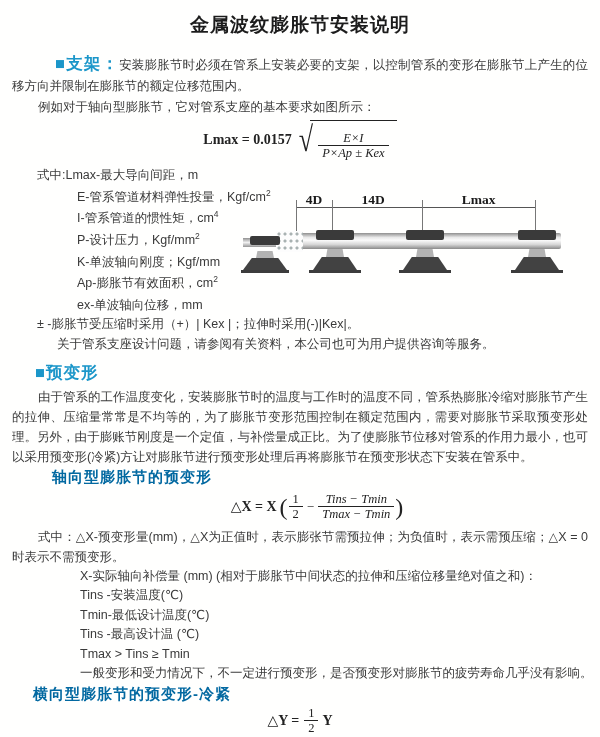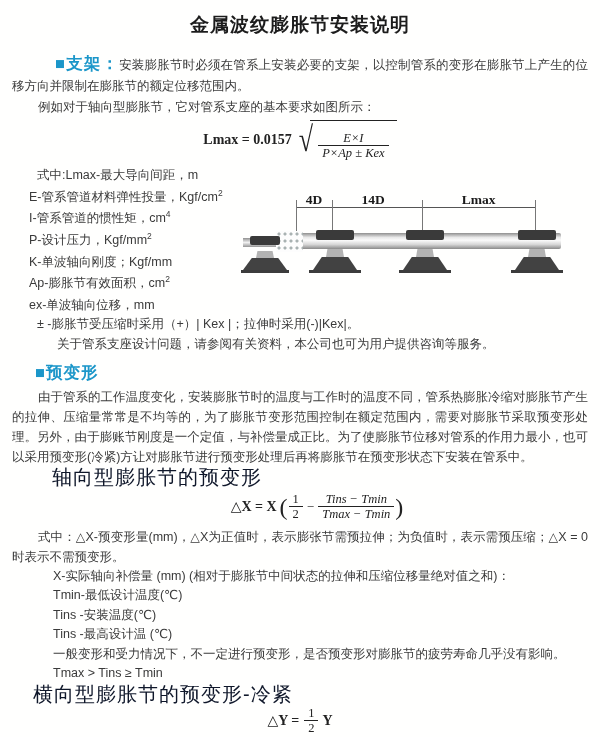--- a/index.html
+++ b/index.html
@@ -28,39 +28,39 @@
   .f-lhs{font-weight:bold;font-size:14px;}
   .sqrt{display:inline-flex;align-items:center;margin-left:7px;}
   .rad{font-size:26px;line-height:20px;transform:scaleY(1.35);margin-right:-3px;font-weight:400;}
   .sqrt-inner{border-top:1.5px solid #222;padding:10px 8px 0;}
   .frac{display:inline-block;text-align:center;vertical-align:middle;line-height:1.15;font-size:12.5px;}
   .frac .fn{display:block;padding:0 4px;border-bottom:1.1px solid #222;}
   .frac .fd{display:block;padding:0 4px;}
   .ital{font-style:italic;}
   
   .defs{margin-top:5px;}
-  .def-line{line-height:17.5px;padding-left:29px;}
+  .def-line{line-height:17.5px;padding-left:77px;}
   .def-line.first{padding-left:37px;}
   .def-line sup{font-size:8.5px;}
   .pm-line{margin:0 12px;line-height:19px;padding-left:25px;}
   .consult-line{margin:0 12px;line-height:20px;padding-left:45px;}
   
   .sec2-head{margin:8px 12px 0 35px;color:#1b96c9;font-size:16.5px;font-weight:bold;letter-spacing:1px;}
   .sec2-para{margin-top:3px;text-indent:26px;line-height:20px;}
-  .sub-head{color:#0f172a;font-size:20px;font-weight:normal;letter-spacing:1px;}
+  .sub-head{color:#0369a1;font-size:15px;font-weight:bold;letter-spacing:1px;}
   .sub-head1{margin:0 0 0 52px;line-height:20px;}
   .sub-head2{margin:0 0 0 33px;line-height:20px;}
   .formula2{height:40px;padding-left:35px;}
   .paren{font-size:24px;font-weight:400;line-height:20px;margin:0 1px;}
   .formula2 .f-lhs{margin-right:2px;}
   .minus{margin:0 4px;font-size:13px;}
   .formula3{height:34px;}
   .f-rhs{font-weight:bold;font-size:14px;margin-left:4px;}
   .expl-para{text-indent:26px;line-height:20px;}
-  .axial-list{margin-left:53px;}
+  .axial-list{margin-left:80px;}
   .axial-item{line-height:19.5px;}
   
   .diagram{position:absolute;left:243px;top:194px;width:352px;height:95px;}
   .diagram *{position:absolute;}
   .dim-h{left:53px;top:13px;width:239px;height:1px;background:#555;}
   .dim-tick{top:6px;width:1px;height:32px;background:#777;}
   .dim-label{top:-2px;height:14px;text-align:center;
     font-family:"Liberation Serif","DejaVu Serif",serif;font-weight:bold;
     font-size:13.5px;color:#1a1a1a;}
   .pipe{left:58px;top:39px;width:260px;height:16px;border-radius:2px;
@@ -170,25 +170,25 @@
     <span class="fn">Tins − Tmin</span>
     <span class="fd">Tmax − Tmin</span>
   </span>
   <span class="paren">)</span>
 </div>
 
 <p class="para expl-para">式中：△X-预变形量(mm)，△X为正值时，表示膨张节需预拉伸；为负值时，表示需预压缩；△X = 0时表示不需预变形。</p>
 
 <div class="axial-list">
   <div class="axial-item">X-实际轴向补偿量 (mm) (相对于膨胀节中间状态的拉伸和压缩位移量绝对值之和)：</div>
+  <div class="axial-item">Tins -安装温度(℃)</div>
   <div class="axial-item">Tmin-最低设计温度(℃)</div>
-  <div class="axial-item">Tins -安装温度(℃)</div>
   <div class="axial-item">Tins -最高设计温 (℃)</div>
+  <div class="axial-item">Tmax &gt; Tins ≥ Tmin</div>
   <div class="axial-item">一般变形和受力情况下，不一定进行预变形，是否预变形对膨胀节的疲劳寿命几乎没有影响。</div>
-  <div class="axial-item">Tmax &gt; Tins ≥ Tmin</div>
 </div>
 
 <div class="sub-head sub-head2">横向型膨胀节的预变形-冷紧</div>
 
 <div class="formula formula3">
   <span class="f-lhs">△Y =</span>
   <span class="frac" style="margin-left:5px">
     <span class="fn">1</span>
     <span class="fd">2</span>
   </span>

